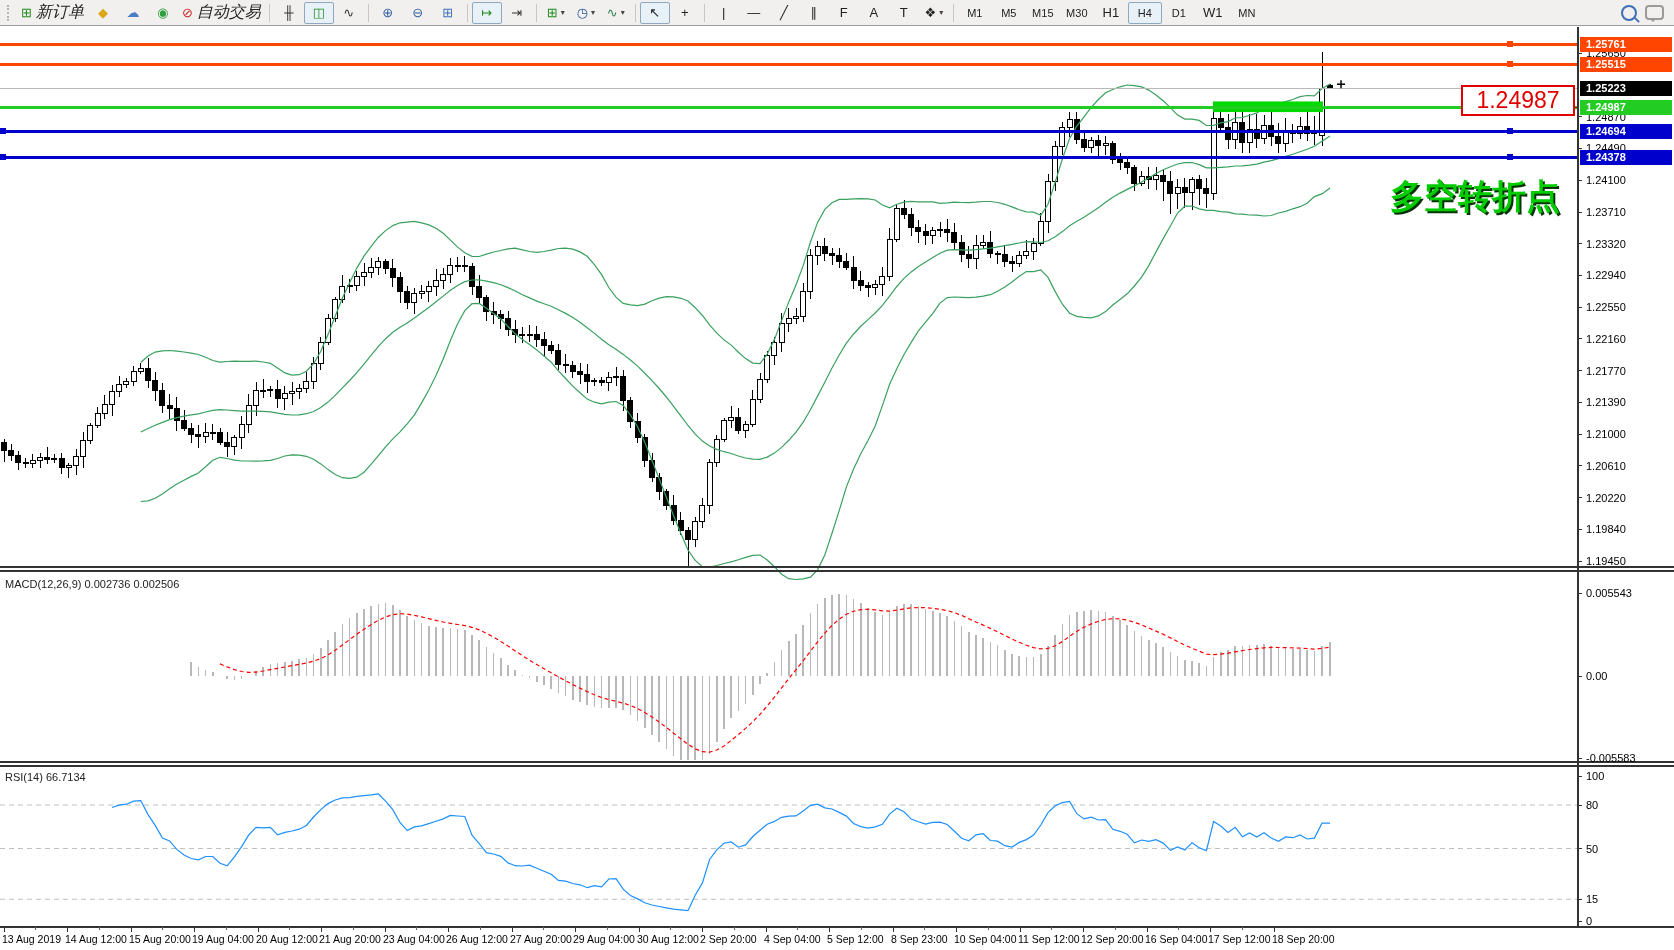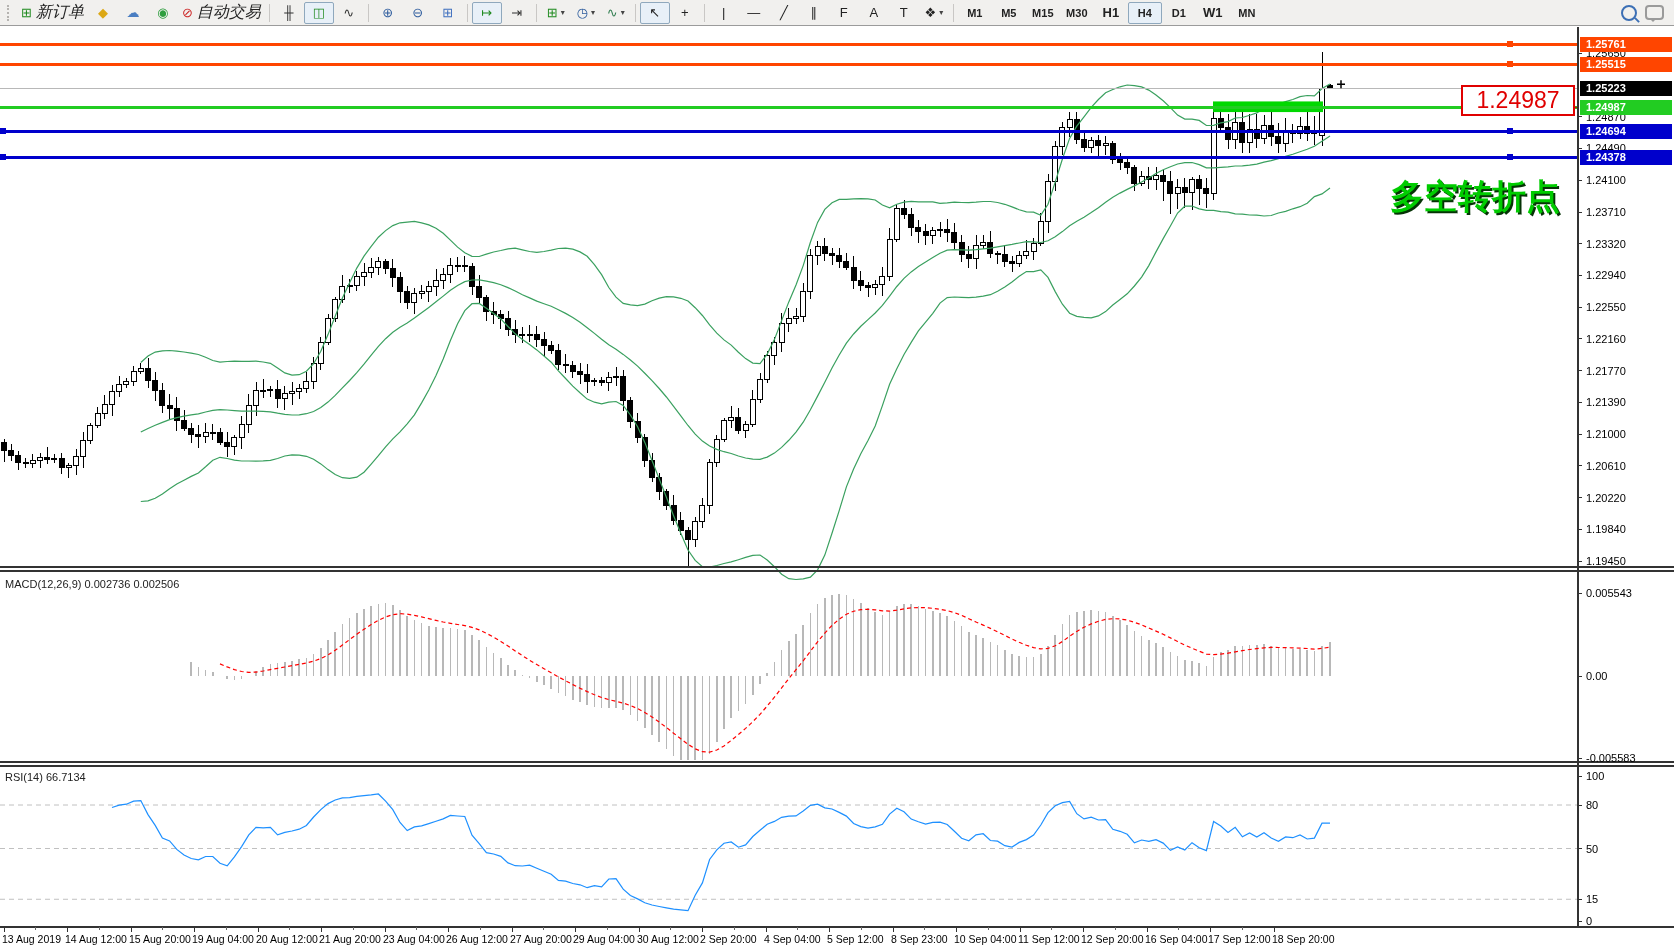--- a/index.html
+++ b/index.html
@@ -138,21 +138,21 @@
         </span>
         <span class="tb-btn">
           <span class="tb-ico" style="color: rgb(34, 34, 34);">T</span>
         </span>
         <span class="tb-btn">
           <span class="tb-ico" style="color: rgb(34, 34, 34);">❖</span>
           <span class="tb-caret">▾</span>
         </span>
         <span class="tb-sep"></span>
       </span>
-    <span id="tb-timeframes" style="display: inline-flex; align-items: flex-end; font-weight: bold;">
+    <span id="tb-timeframes" style="display: inline-flex; align-items: flex-end;">
         <span class="tb-btn" style="font-size: 11px; min-width: 26px;">M1</span>
         <span class="tb-btn" style="font-size: 11px; min-width: 26px;">M5</span>
         <span class="tb-btn" style="font-size: 11px; min-width: 26px;">M15</span>
         <span class="tb-btn" style="font-size: 11px; min-width: 26px;">M30</span>
         <span class="tb-btn" style="font-size: 13px; min-width: 26px;">H1</span>
         <span class="tb-btn sel" style="font-size: 11px; min-width: 26px;">H4</span>
         <span class="tb-btn" style="font-size: 11px; min-width: 26px;">D1</span>
         <span class="tb-btn" style="font-size: 13px; min-width: 26px;">W1</span>
         <span class="tb-btn" style="font-size: 11px; min-width: 26px;">MN</span>
       </span>

